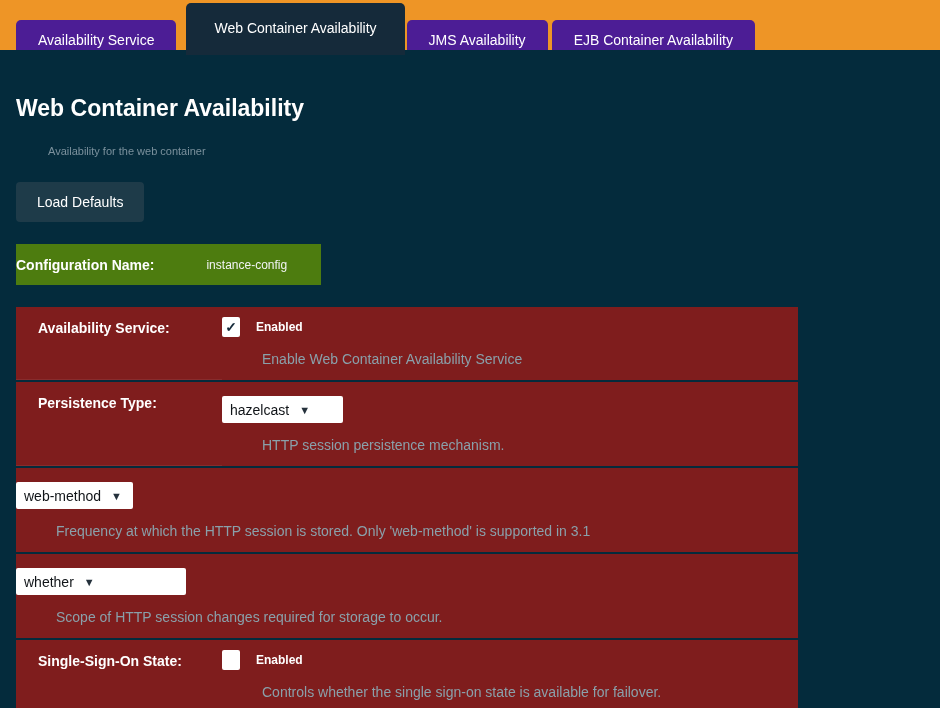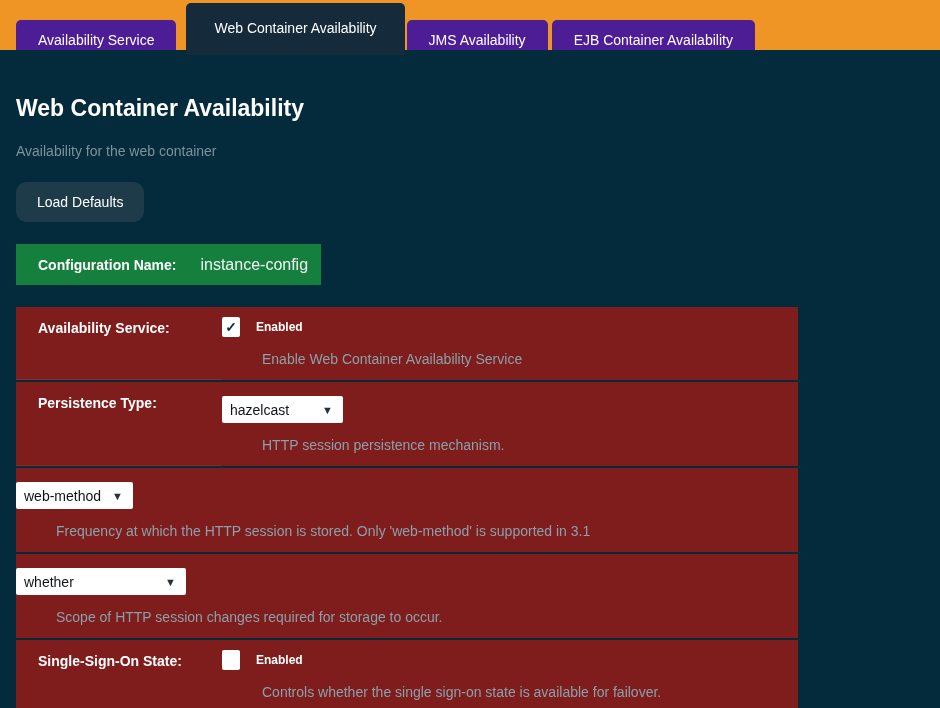--- a/index.html
+++ b/index.html
@@ -50,50 +50,51 @@
   .page-title {
     margin: 44px 0 0 0;
     color: #ffffff;
     font-size: 23px;
     line-height: 28px;
     font-weight: bold;
   }
   .page-subtitle {
     margin-top: 21px;
     color: #7b919d;
-    font-size: 14px;
+    font-size: 11px;
     line-height: 17px;
+    margin-left: 32px;
   }
 
   .btn {
     margin-top: 22px;
     display: inline-block;
     background: #1e3b49;
     color: #ffffff;
     font-size: 14px;
     height: 40px;
     line-height: 40px;
     padding: 0 21px;
-    border-radius: 11px;
+    border-radius: 4px;
     border: none;
     cursor: pointer;
     font-family: "Liberation Sans", sans-serif;
   }
 
   .config-bar {
     margin-top: 22px;
     width: 305px;
     height: 41px;
-    background: #15803d;
+    background: #4d7c0f;
     display: flex;
     align-items: center;
-    padding-left: 22px;
+    gap: 28px;
   }
   .config-label { color: #ffffff; font-size: 14px; font-weight: bold; }
-  .config-value { color: #f2f4f5; font-size: 16px; margin-left: 24px; }
+  .config-value { color: #f2f4f5; font-size: 12px; margin-left: 24px; }
 
   
   .form { margin-top: 22px; width: 782px; }
   .row {
     background: #7f1d1d;
     display: flex;
     margin-bottom: 2px;
   }
   .row.h69 { min-height: 69px; }
   .row.h78 { min-height: 77px; }
@@ -124,21 +125,20 @@
   }
   .check-label { margin-left: 16px; color: #ffffff; font-size: 12px; font-weight: bold; }
 
   .select {
     margin-top: 14px;
     background: #ffffff;
     height: 27px;
     border-radius: 2px;
     display: flex;
     align-items: center;
-    justify-content: space-between;
     padding: 0 10px 0 8px;
     cursor: pointer;
   }
   .select-value { color: #101418; font-size: 14px; }
   .select-arrow { color: #25313c; font-size: 11px; margin-left: 10px; }
 
   .help {
     margin-top: 14px;
     margin-bottom: 12px;
     color: #8aa0aa;

